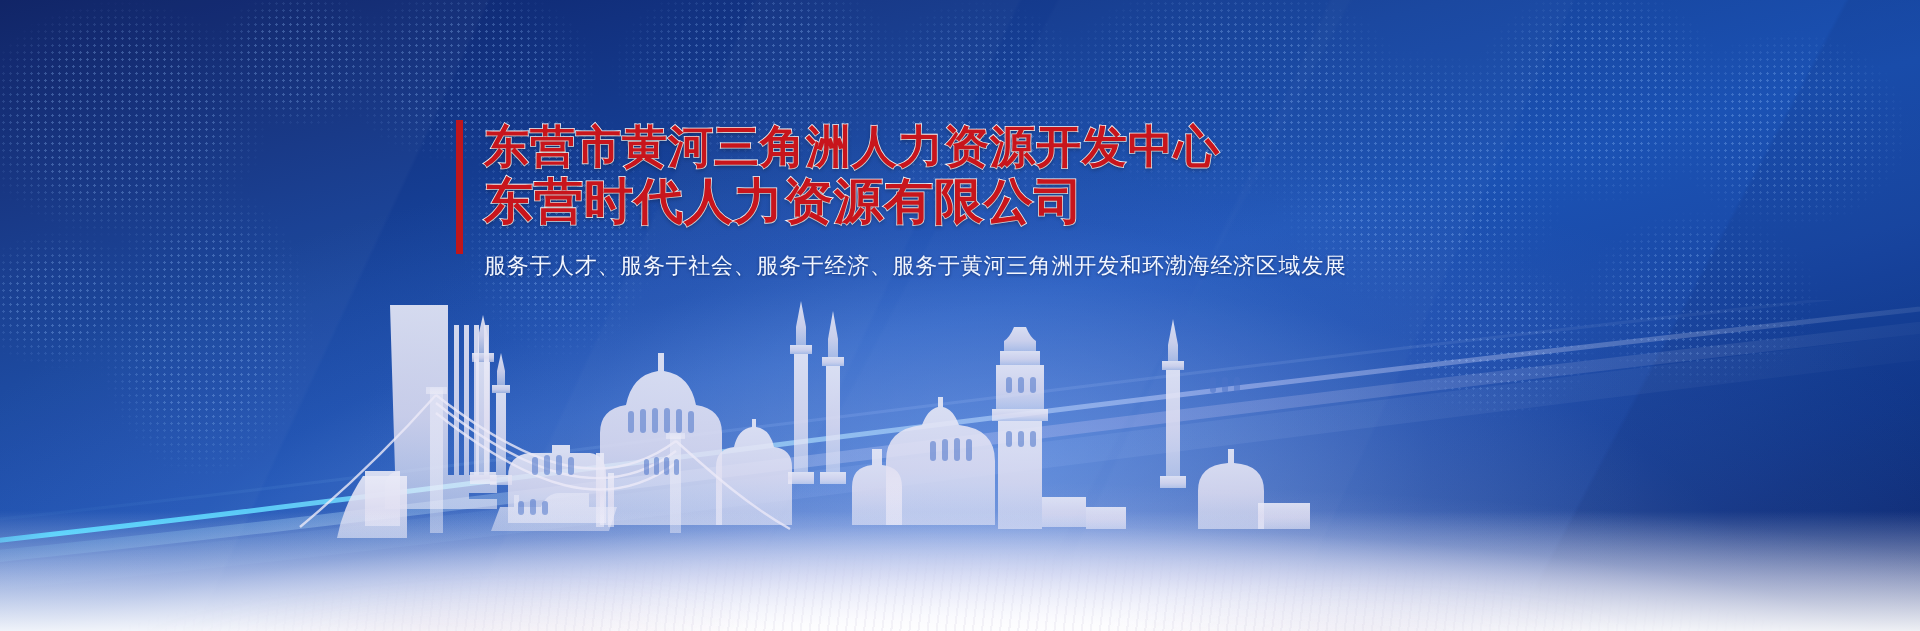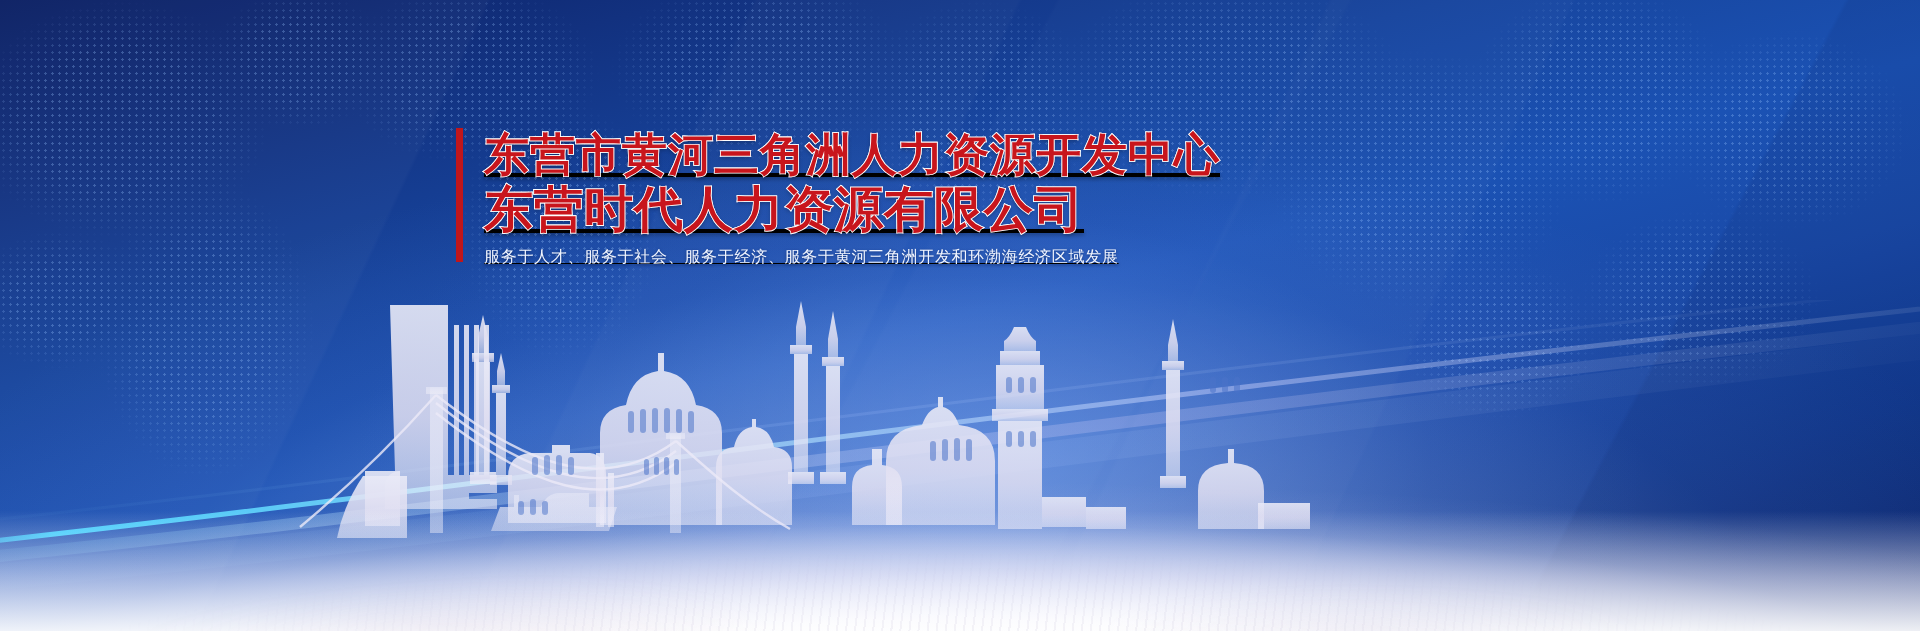--- a/index.html
+++ b/index.html
@@ -84,21 +84,21 @@
     position:absolute;left:0;bottom:0;width:100%;height:135px;opacity:.55;
     background:
       repeating-linear-gradient(97deg, rgba(120,110,160,.13) 0 2px, rgba(0,0,0,0) 2px 9px),
       radial-gradient(ellipse 500px 90px at 22% 95%, rgba(180,140,180,.30), rgba(0,0,0,0) 70%),
       radial-gradient(ellipse 400px 70px at 72% 98%, rgba(150,130,185,.24), rgba(0,0,0,0) 70%);
     -webkit-mask-image:radial-gradient(ellipse 1100px 150px at 50% 135%, #000 35%, transparent 85%);
     mask-image:radial-gradient(ellipse 1100px 150px at 50% 135%, #000 35%, transparent 85%);
   }
 
   
-  .content{position:absolute;left:456px;top:128px;width:1200px;text-decoration:underline;}
+  .content{position:absolute;left:456px;top:120px;width:1200px;}
 
   .redbar{
     position:absolute;left:0;top:0;width:7px;height:134px;
     background:#c0161b;
   }
 
   .titles{padding-left:28px;}
 
   .title-line{
     margin:0;
@@ -124,23 +124,23 @@
     white-space:nowrap;
     text-shadow:0 1px 2px rgba(0,0,0,.35);
   }
   .phones .seg{margin-right:28px;}
   .phones .seg:last-child{margin-right:0;}
   .phones .num{margin-left:3px;}
   .phones .num + .num{margin-left:11px;}
 
   .slogan{
     padding-left:28px;
-    margin-top:8px;
+    margin-top:20px;
     color:#f2f6ff;
-    font-size:16px;
+    font-size:22px;
     letter-spacing:.7px;
     white-space:nowrap;
     text-shadow:0 1px 3px rgba(0,20,70,.55);
   }
 </style>
 </head>
 <body>
 
 <div id="banner">
 

